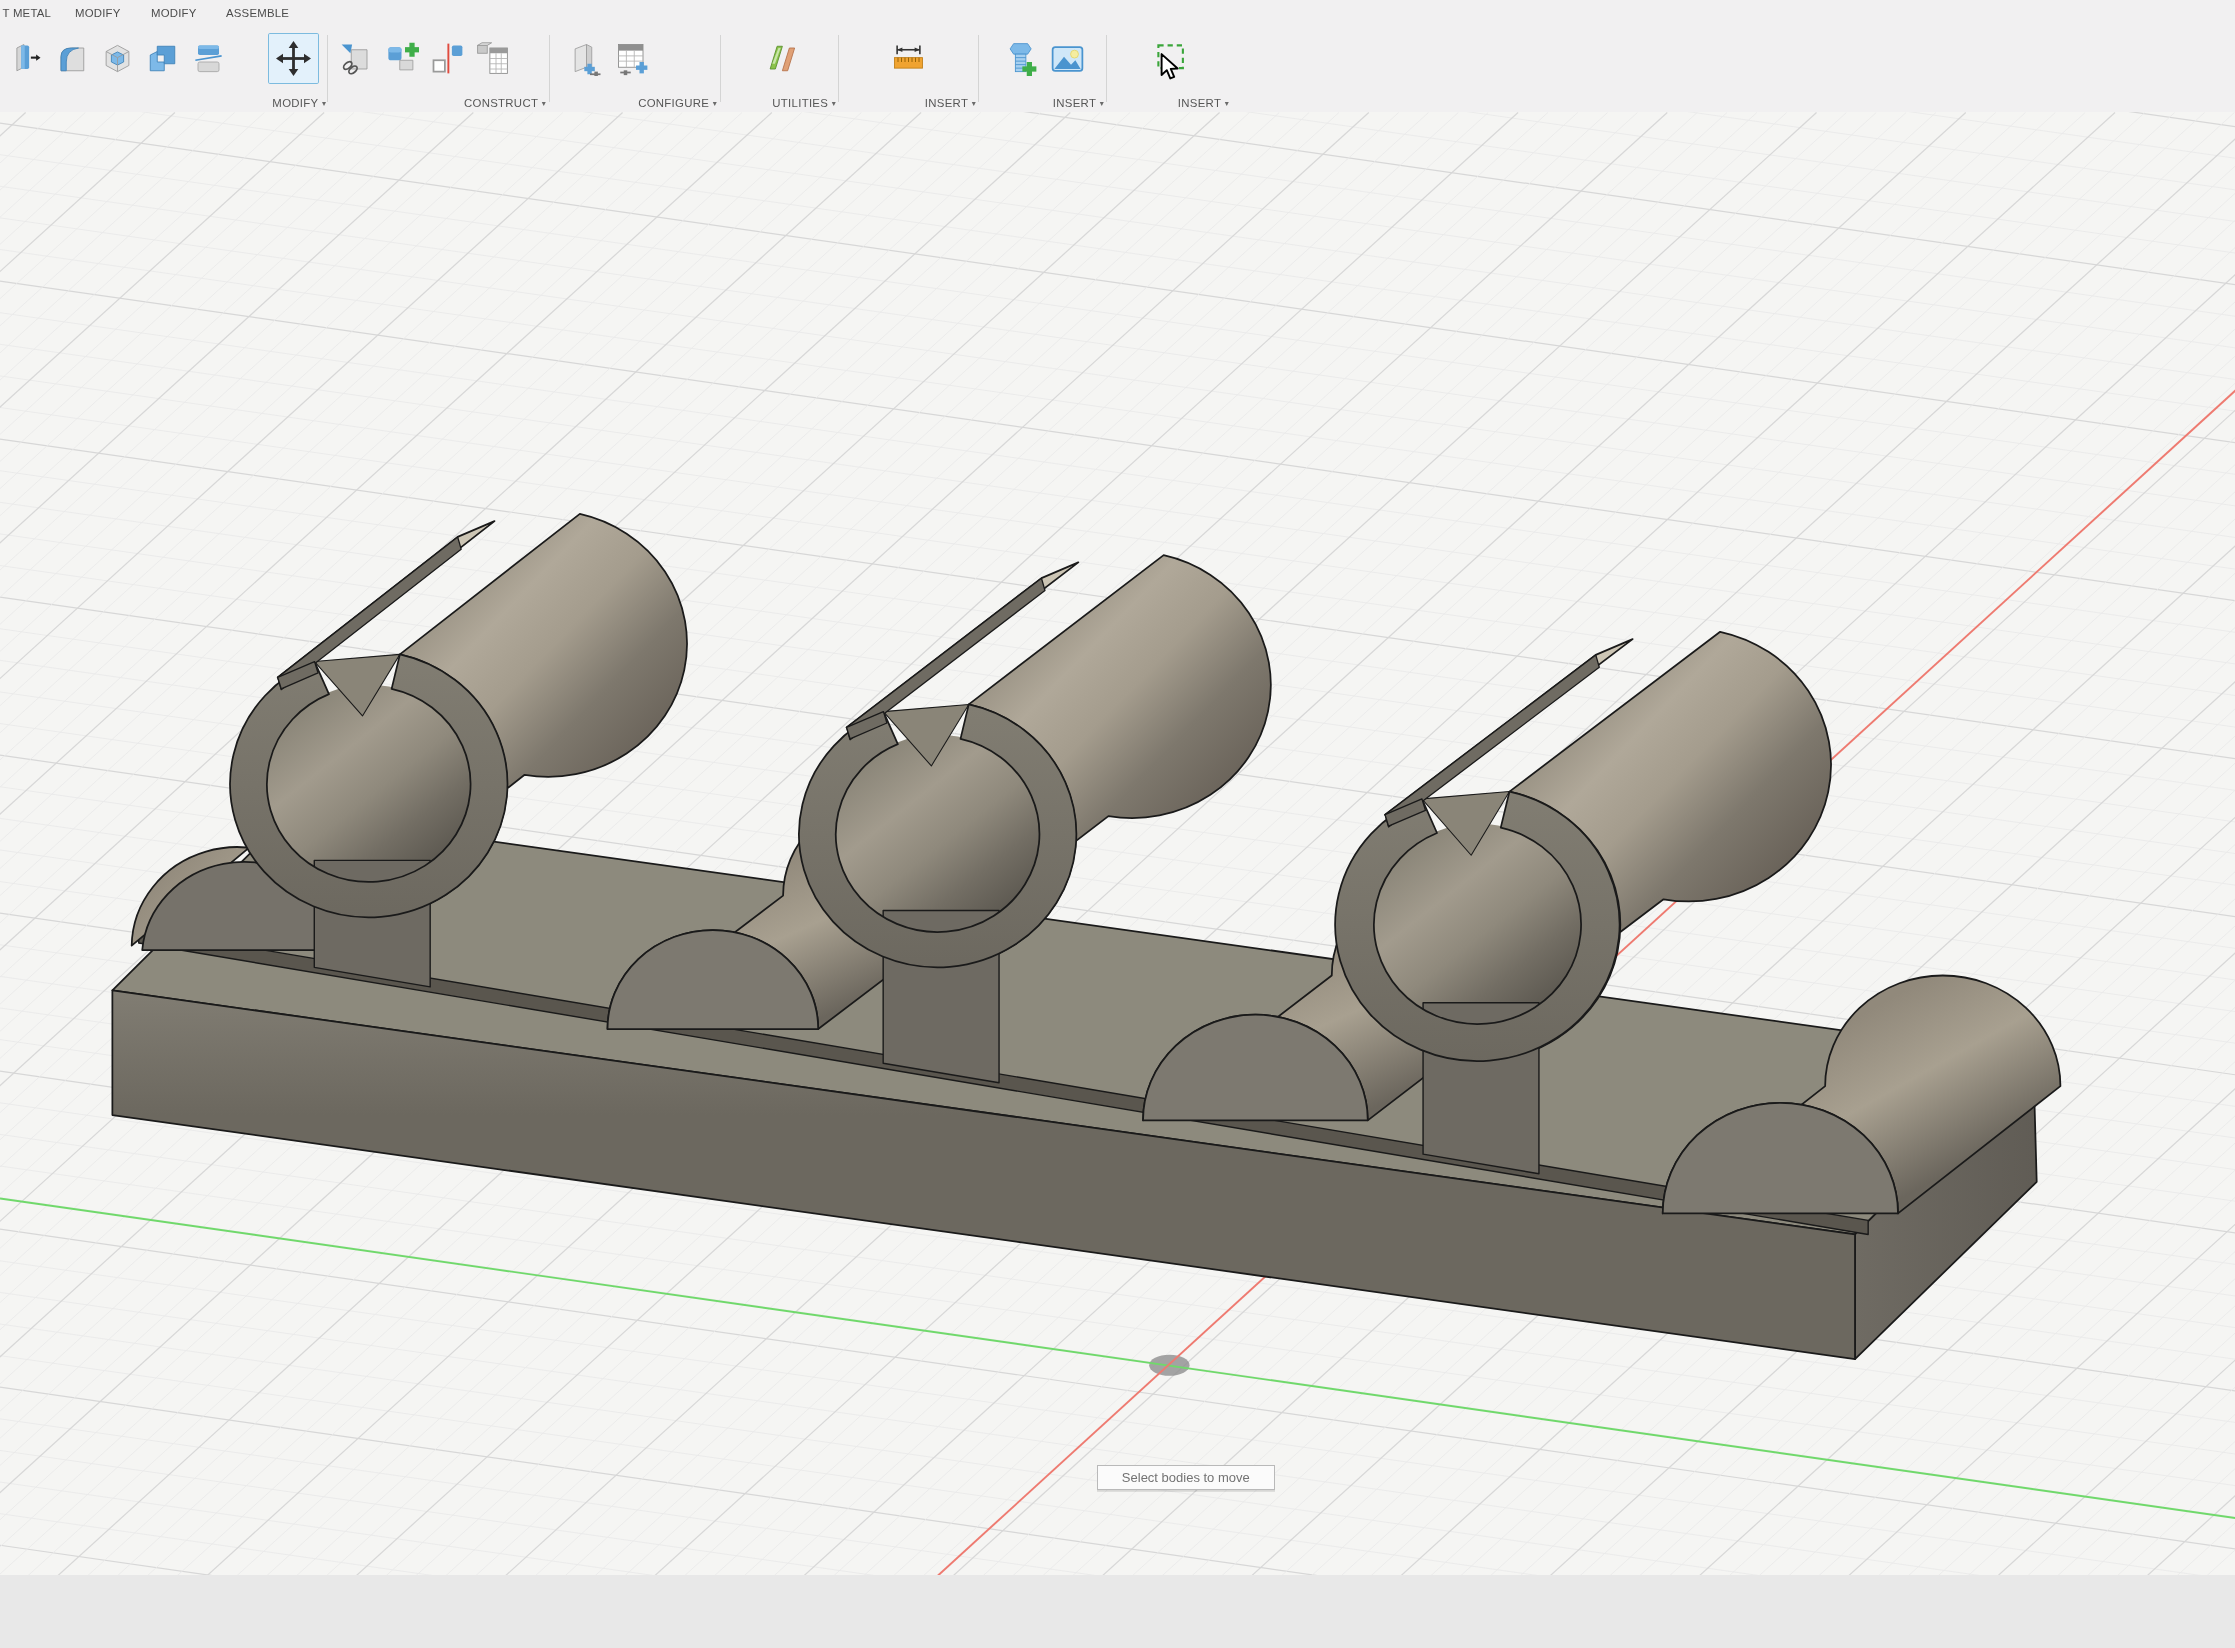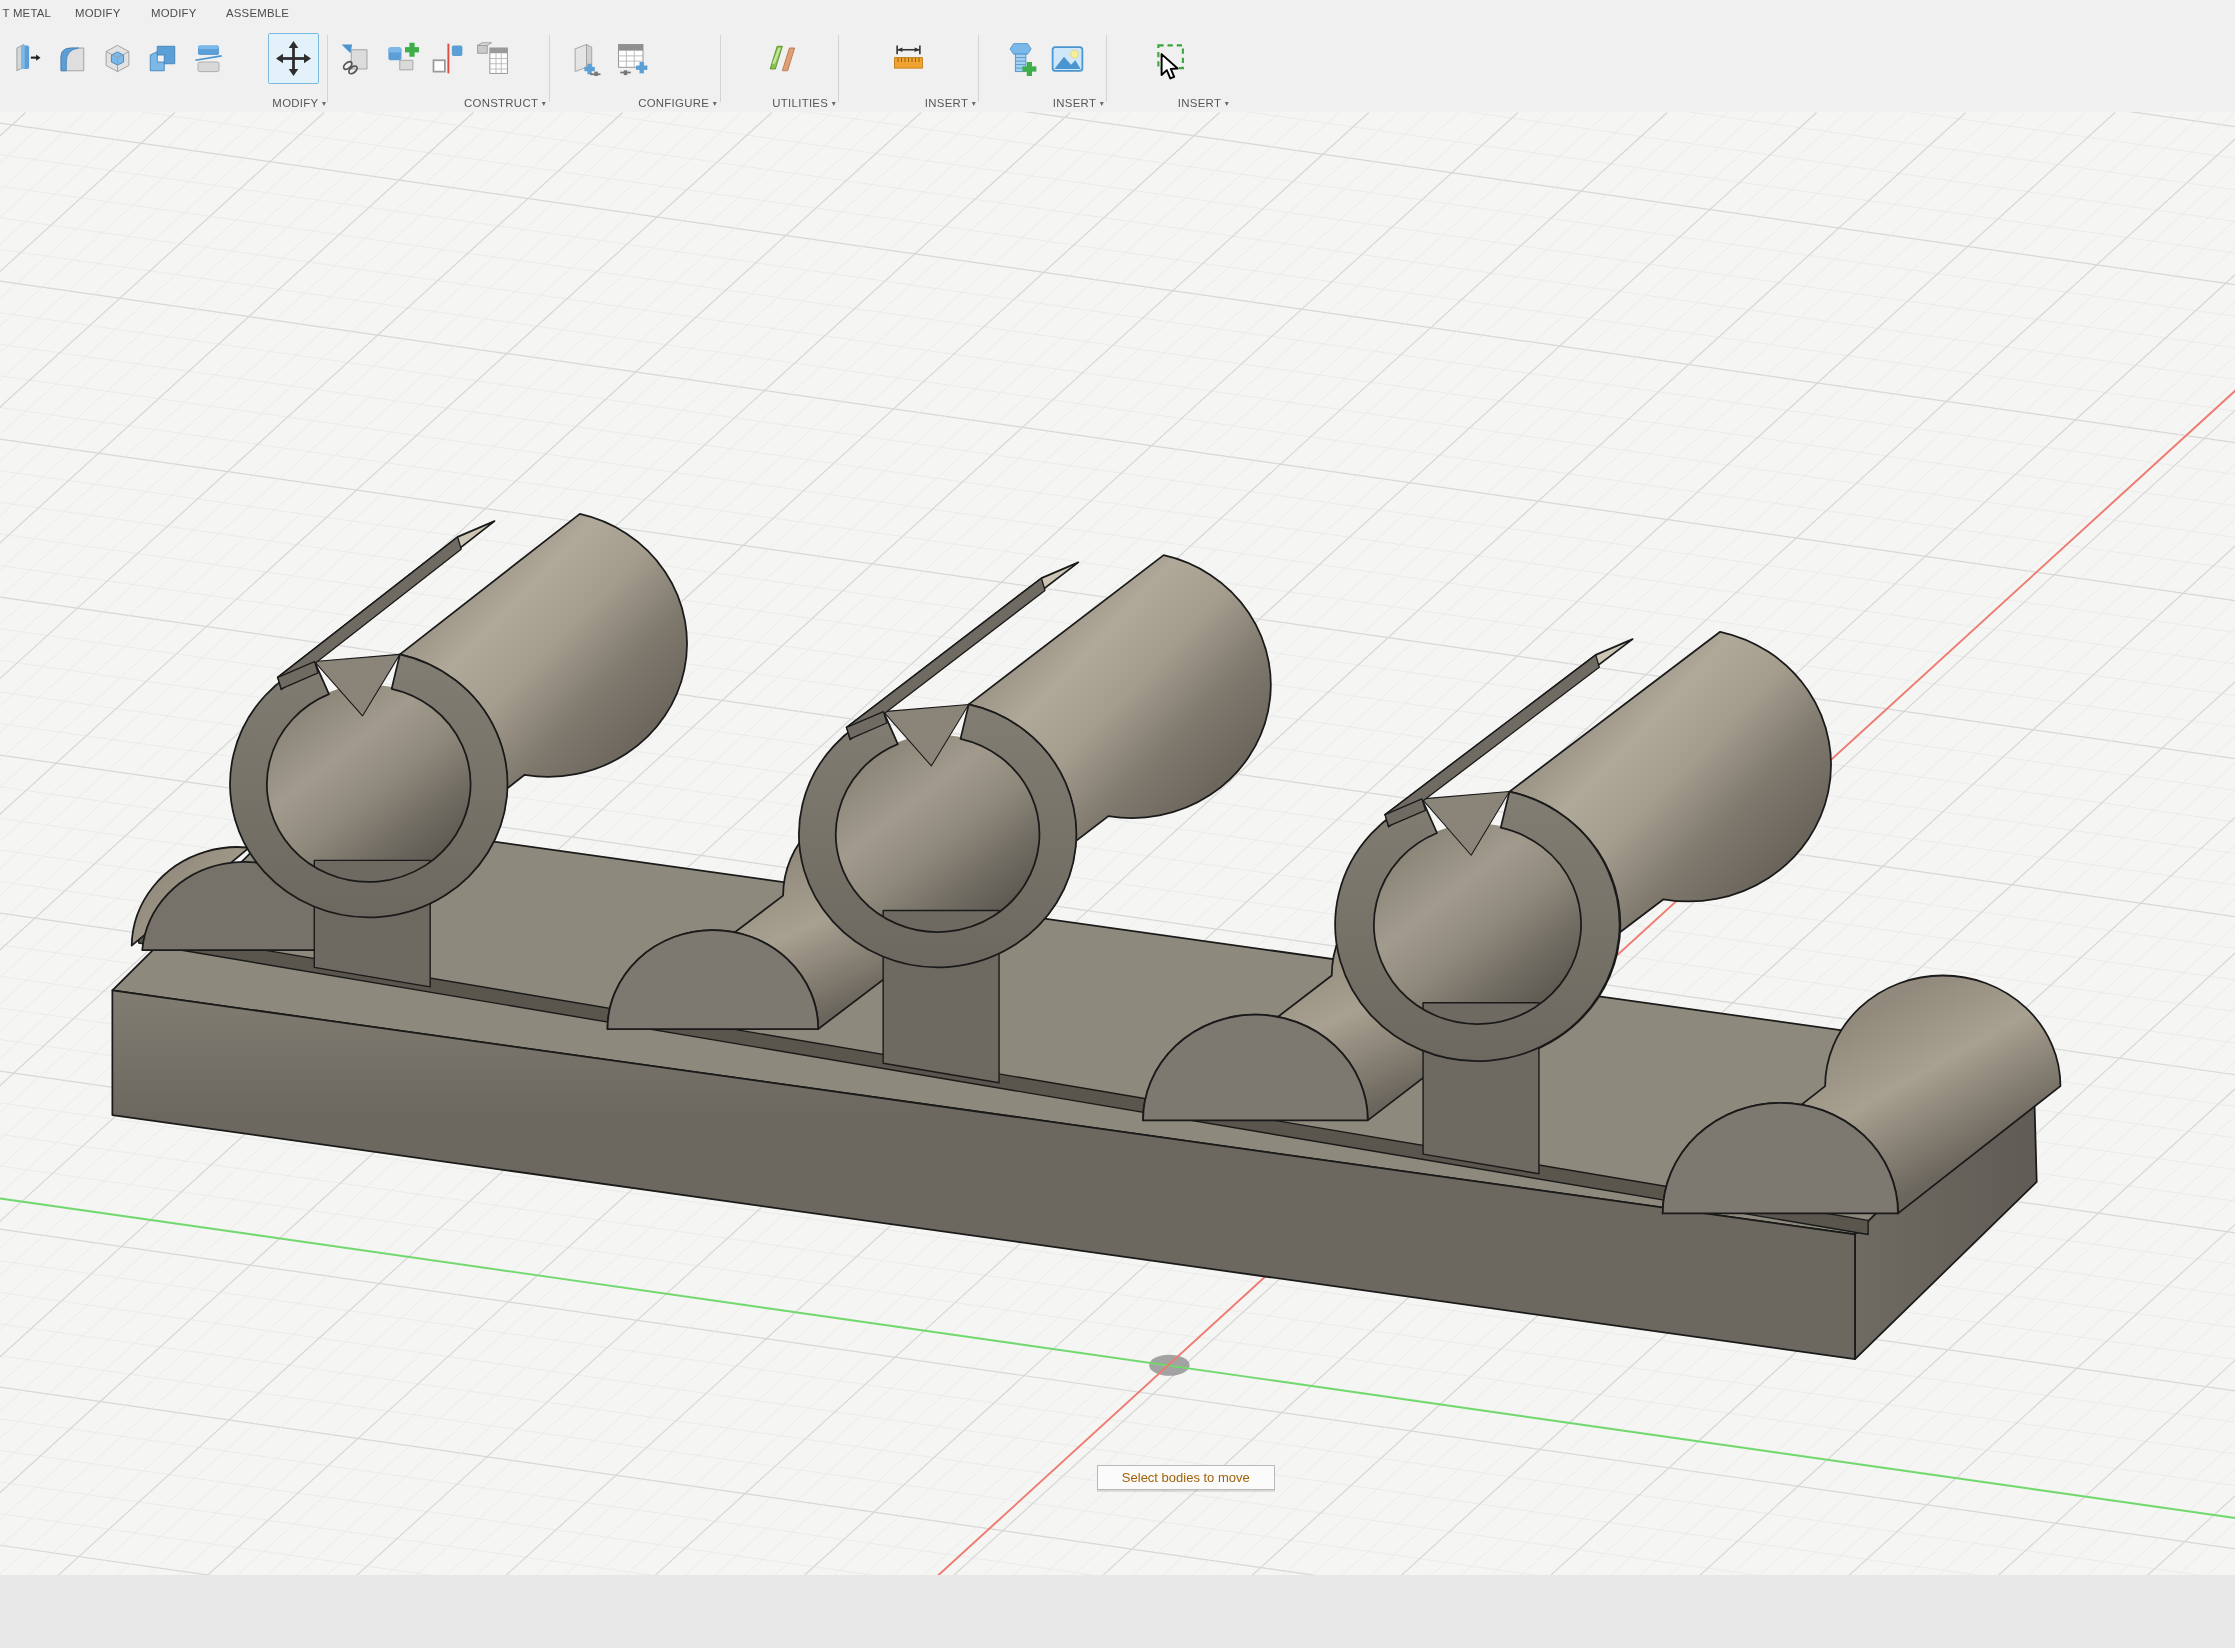--- a/index.html
+++ b/index.html
@@ -17,21 +17,21 @@
   .icell svg{width:35px;height:35px;display:block;}
   .icell.active{background:#e3f1fb;border:0.9px solid #7cbbdf;width:51px;height:51px;}
   .icell.wide{width:53px;}
   .glabel{position:absolute;left:0;right:0;bottom:1.8px;text-align:right;font-size:11.4px;
           color:#565656;letter-spacing:0.3px;white-space:nowrap;cursor:default;}
   .glabel .caret{font-size:8px;color:#6a6a6a;margin-left:3.5px;vertical-align:0.9px;}
   .vsep{position:absolute;top:35px;height:67px;width:0.9px;background:#d4d4d4;}
   
   #tooltip{position:absolute;left:1097px;top:1465px;min-width:158px;height:23px;
            line-height:23px;padding:0 8.8px;background:#fbfbfb;border:0.9px solid #b9b9b9;
-           box-shadow:0 1.8px 0 rgba(0,0,0,.12);font-size:13px;color:#a16207;
+           box-shadow:0 1.8px 0 rgba(0,0,0,.12);font-size:13px;color:#737373;
            text-align:center;white-space:nowrap;}
   
   #cursor{position:absolute;left:1159px;top:53px;width:26px;height:30px;}
 </style>
 </head>
 <body>
 <div id="app">
 
 <svg id="scene" xmlns="http://www.w3.org/2000/svg" viewBox="0 0 2547 1878">
       <defs>

